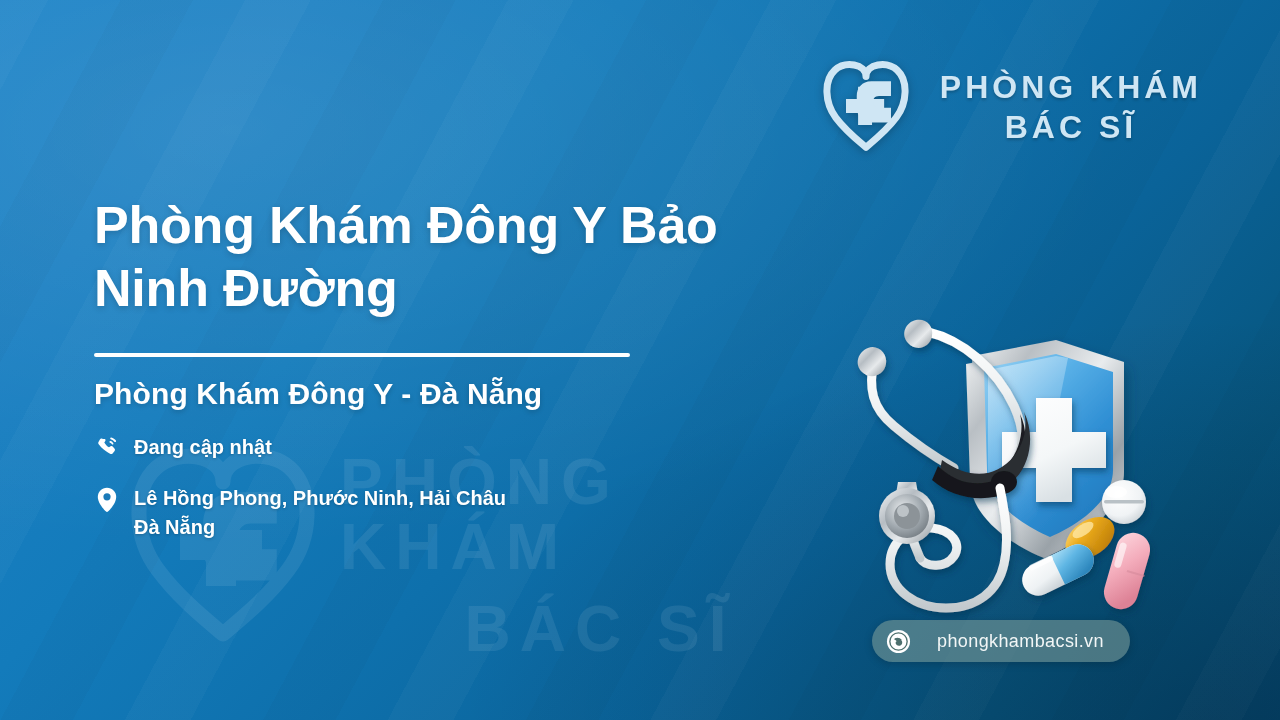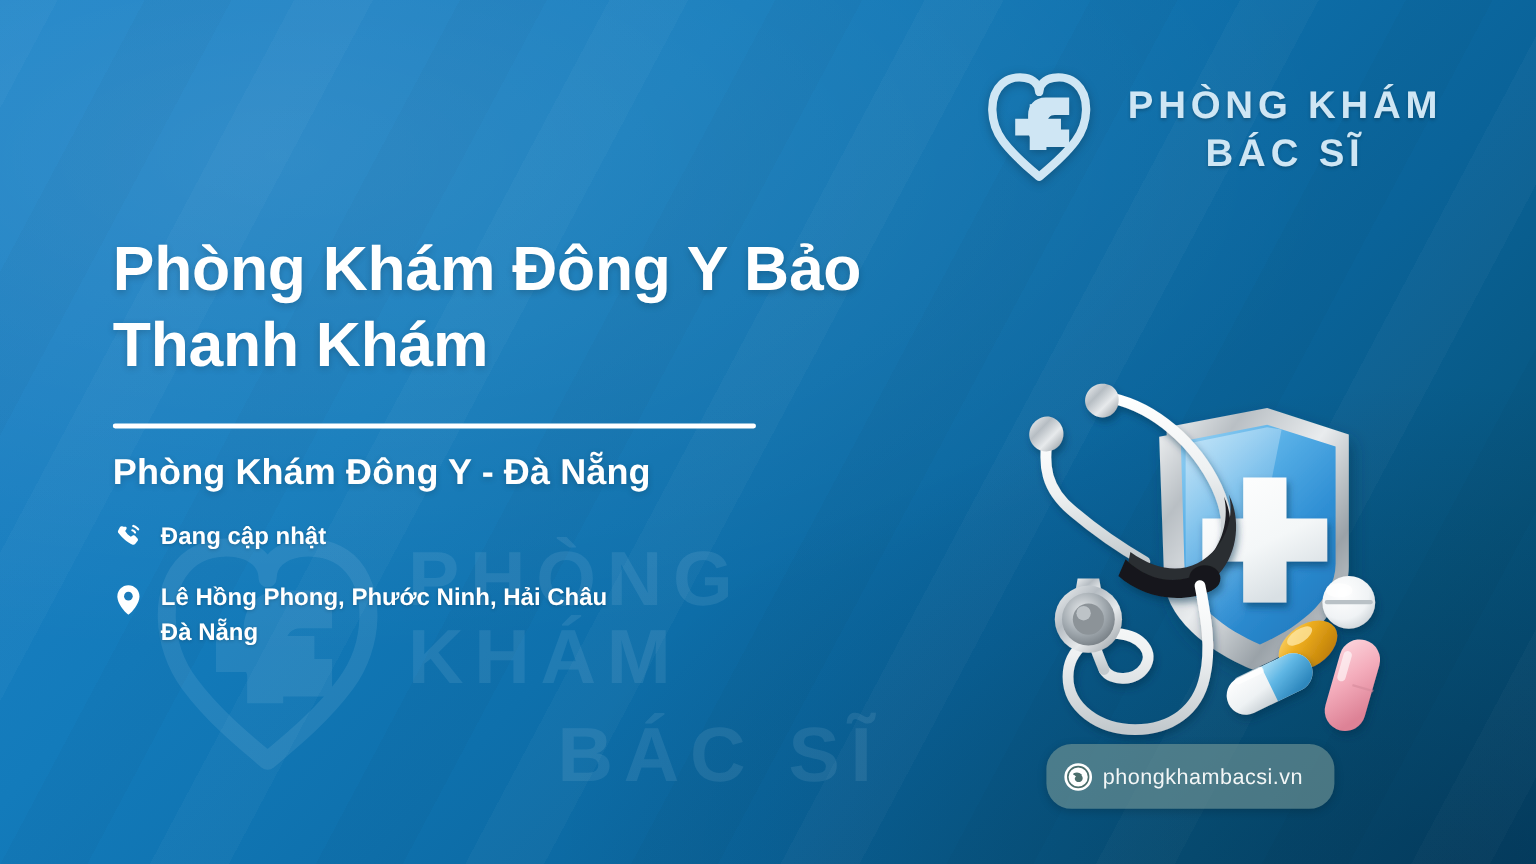--- a/index.html
+++ b/index.html
@@ -142,22 +142,22 @@
   }
   .addr-line2{ display:block; }
 
   
   .illus{ position:absolute; left:828px; top:296px; width:352px; height:332px; }
 
   
   .url-badge{
     position:absolute;
     left:872px; top:620px;
-    height:54px;
-    display:flex; align-items:center; gap:8px;
+    height:42px;
+    display:flex; align-items:center; gap:26px;
     padding:0 26px 0 14px;
     border-radius:21px;
     background:rgba(116,150,148,0.62);
     box-shadow:0 2px 8px rgba(0,0,0,.18);
   }
   .url-icon{ width:25px; height:25px; flex:0 0 auto; }
   .url-text{ color:#f2f6f6; font-size:18px; letter-spacing:.4px; }
 </style>
 </head>
 <body>
@@ -206,21 +206,21 @@
       </g>
     </svg>
     <div class="brand-text">
       <div class="brand-l1">PHÒNG KHÁM</div>
       <div class="brand-l2">BÁC SĨ</div>
     </div>
   </div>
 
   <div class="content">
 
-    <div class="title">Phòng Khám Đông Y Bảo Thanh Khám</div>
+    <div class="title">Phòng Khám Đông Y Bảo Ninh Đường</div>
 
     <div class="divider"></div>
 
     <div class="subtitle">Phòng Khám Đông Y - Đà Nẵng</div>
 
     <div class="info-row">
       <span class="info-icon">
         <svg width="24" height="24" viewBox="0 0 24 24">
           <path d="M6.8 2.6c-.7-.2-1.5.1-1.9.8L3.5 6c-.4.7-.3 1.6.2 2.2 1.5 2 3.3 3.9 5.3 5.6 2 1.7 4.2 3.1 6.5 4.1.7.3 1.6.1 2.1-.5l2-2.5c.5-.6.5-1.5 0-2.1l-1.9-2.2c-.5-.6-1.4-.7-2.1-.3l-1.6 1c-1-.6-1.9-1.3-2.7-2.1-.8-.8-1.5-1.7-2-2.6l1-1.6c.4-.7.3-1.5-.3-2L7.9 3c-.3-.2-.7-.4-1.1-.4z" fill="#ffffff"></path>
           <path d="M15.2 2.1c.1-.5.6-.8 1.1-.7 1.9.5 3.5 1.6 4.6 3.2.3.4.2 1-.2 1.3-.4.3-1 .2-1.3-.2-.9-1.2-2.1-2.1-3.6-2.5-.5-.1-.7-.6-.6-1.1z" fill="#ffffff"></path>

